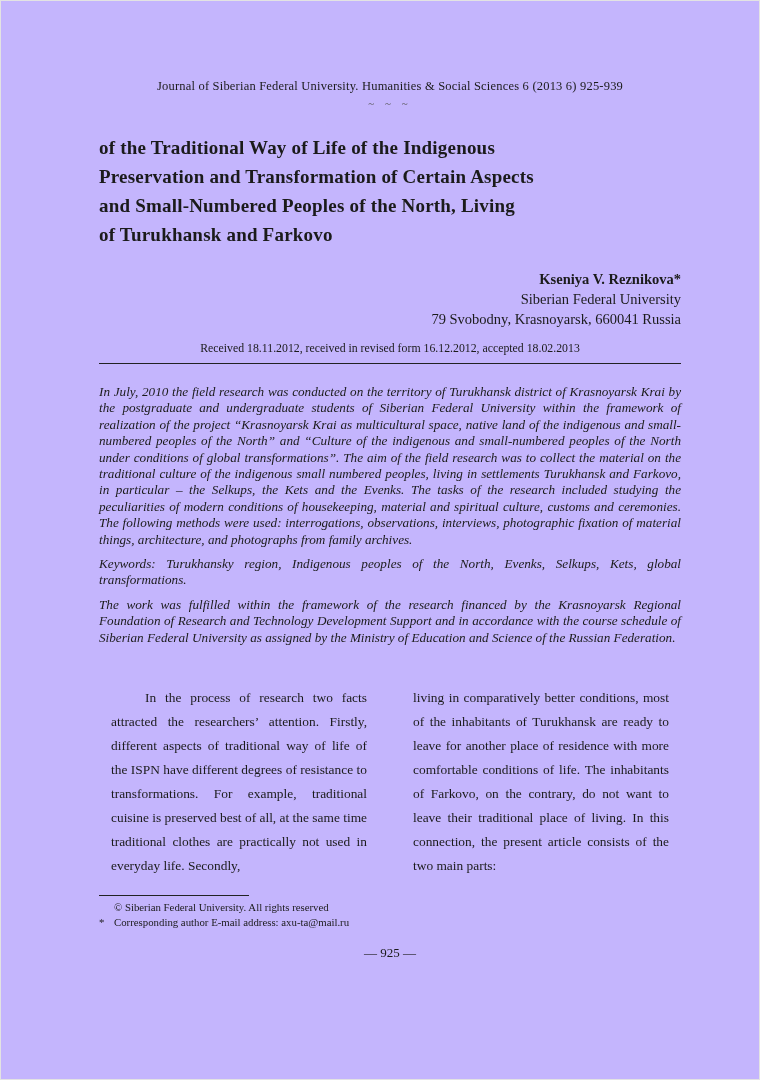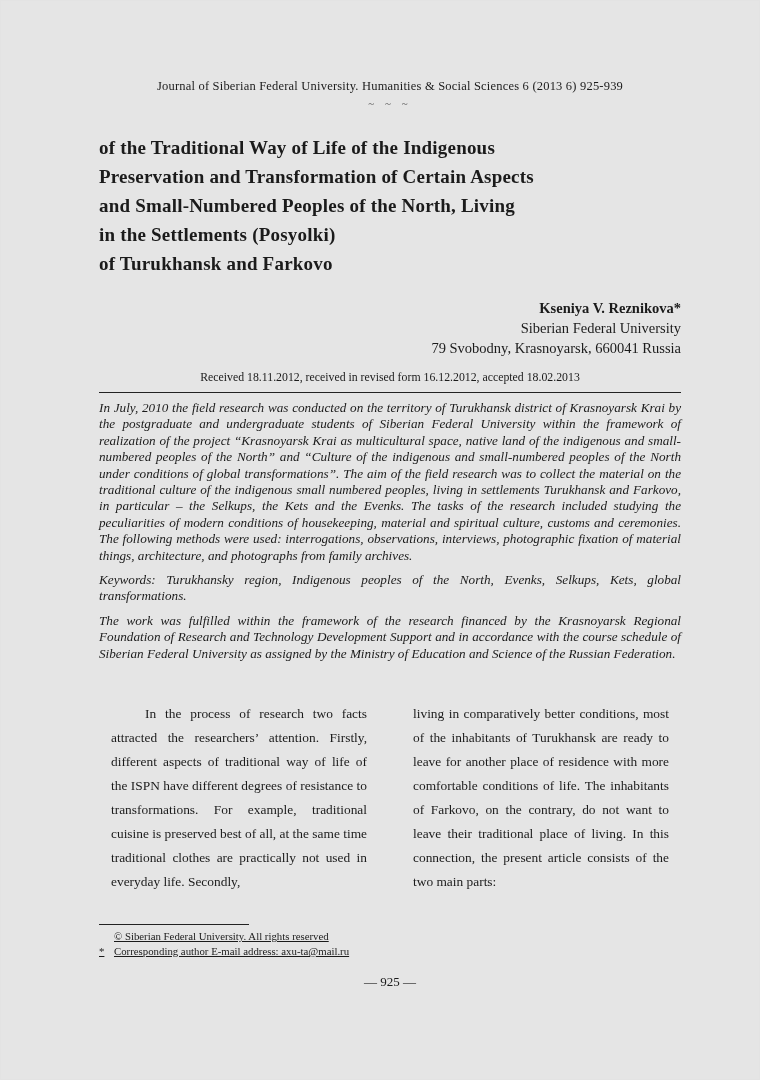--- a/index.html
+++ b/index.html
@@ -5,21 +5,21 @@
   html, body {
     margin: 0;
     padding: 0;
     background: #ffffff;
   }
   .page {
     width: 760px;
     height: 1080px;
     box-sizing: border-box;
     padding: 78px 78px 0 98px;
-    background: #e5e5e5;
+    background: #c4b5fd;
     border: 1px solid #e3e3e3;
     font-family: "Liberation Serif", "DejaVu Serif", serif;
     color: #1b1b1b;
     overflow: hidden;
     position: relative;
   }
   .journal-header {
     text-align: center;
     font-size: 12.5px;
     letter-spacing: .2px;
@@ -55,21 +55,21 @@
     font-size: 14.5px;
   }
   .dates {
     margin-top: 12px;
     text-align: center;
     font-size: 11.8px;
   }
   .abstract-section {
     margin-top: 7px;
     border-top: 1.2px solid #222;
-    padding-top: 7px;
+    padding-top: 20px;
   }
   .abstract-section p {
     margin: 0;
     font-style: italic;
     font-size: 13.2px;
     line-height: 16.4px;
     text-align: justify;
   }
   .abstract-section p + p {
     margin-top: 8px;
@@ -81,24 +81,23 @@
   }
   .body-col {
     width: 281px;
     font-size: 13.4px;
     line-height: 24px;
     text-align: justify;
   }
   .body-col p { margin: 12px; }
   .indent { text-indent: 34px; }
   .footnotes {
-    margin-top: 18px;
+    margin-top: 5px;
     font-size: 10.8px;
     line-height: 15px;
-    text-decoration: underline;
   }
   .footnote-rule {
     width: 150px;
     border-top: 1px solid #222;
     margin-bottom: 4px;
   }
   .fn-copyright { padding-left: 15px; }
   .fn-corresponding { display: flex; }
   .fn-marker { width: 15px; flex: 0 0 15px; }
   .page-number {
@@ -113,21 +112,20 @@
 <div class="page">
 
   <div class="journal-header">Journal of  Siberian Federal University.  Humanities &amp; Social Sciences 6 (2013 6) 925-939</div>
   <div class="tilde-sep">~ ~ ~</div>
 
 
   <h1 class="article-title">
     <div>of the Traditional Way of Life of the Indigenous</div>
     <div>Preservation and Transformation of Certain Aspects</div>
     <div>and Small-Numbered Peoples of the North, Living</div>
-    <div>in the Settlements (Posyolki)</div>
     <div>of Turukhansk and Farkovo</div>
   </h1>
 
   <div class="author-block">
     <div class="author-name">Kseniya V. Reznikova*</div>
     <div class="author-affiliation">Siberian Federal University</div>
     <div class="author-address">79 Svobodny, Krasnoyarsk, 660041 Russia</div>
   </div>
 
   <div class="dates">Received 18.11.2012, received in revised form 16.12.2012, accepted 18.02.2013</div>

